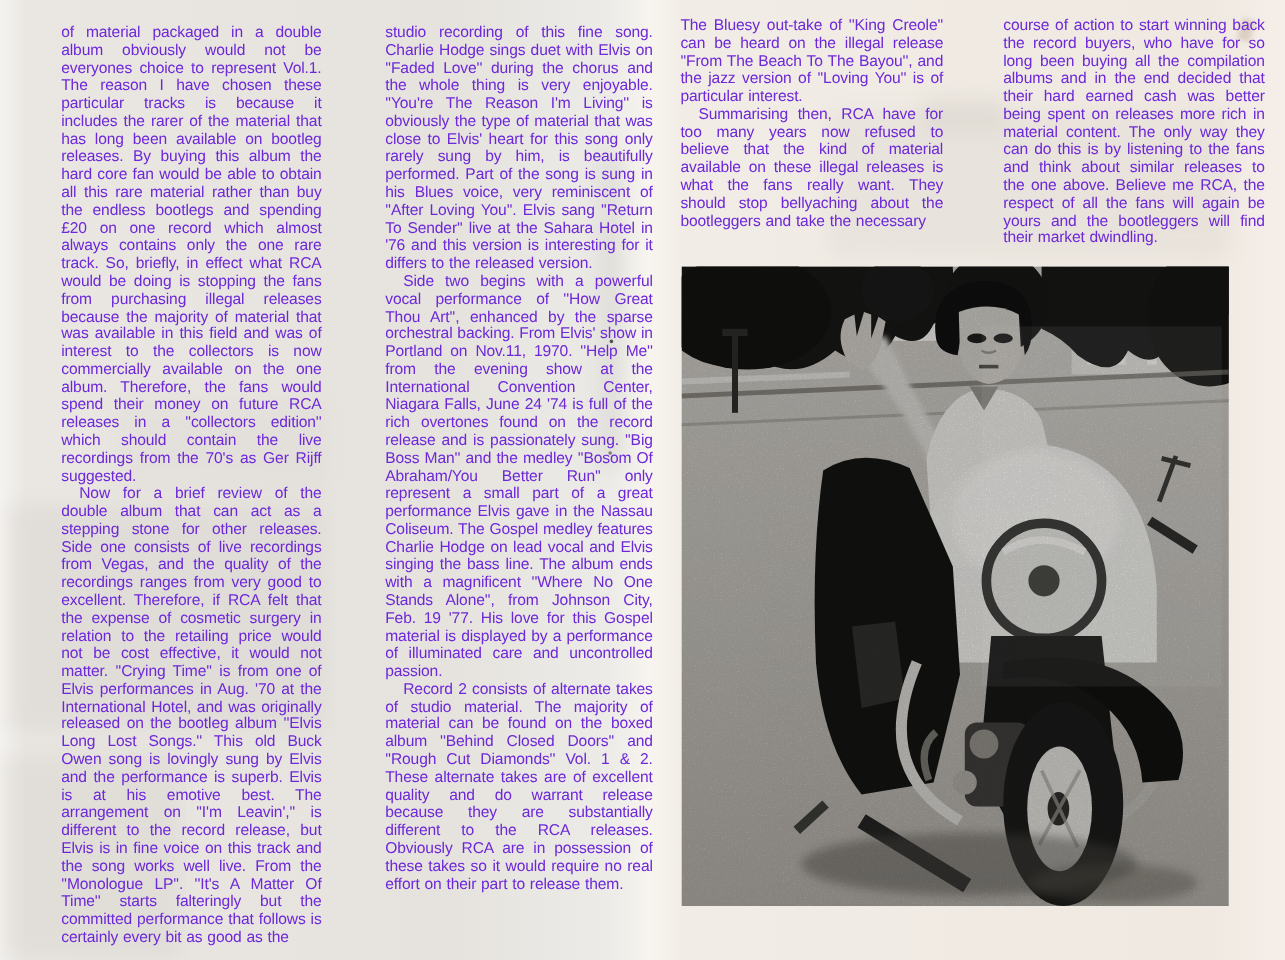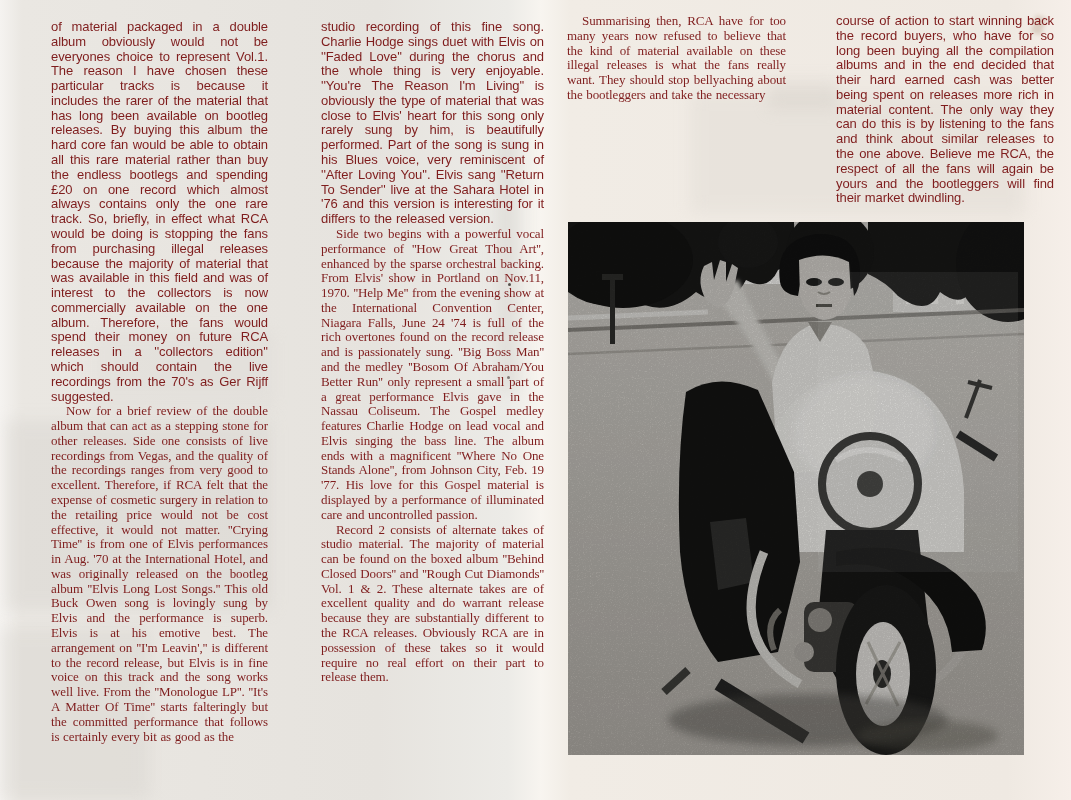--- a/index.html
+++ b/index.html
@@ -26,30 +26,30 @@
   .g5{left:768px;top:80px;width:70px;height:30px;opacity:.25;background:#c6c1ba;}
   .g6{left:95px;top:330px;width:180px;height:80px;opacity:.22;}
   .smudge{position:absolute;left:1033px;top:16px;width:11px;height:18px;background:#c9b6a6;
     opacity:.55;filter:blur(2px);transform:rotate(18deg);z-index:1;}
   .speck{position:absolute;width:3px;height:3px;border-radius:50%;background:#55504b;z-index:4;}
   .sp1{left:508px;top:283px;}
   .sp2{left:507px;top:376px;opacity:.7;}
 
   
   .col{
-    position:absolute;color:#7f1d1d;z-index:3;
+    position:absolute;color:#6d28d9;z-index:3;
     font-size:13px;line-height:14.78px;text-align:justify;
     letter-spacing:-0.1px;word-spacing:0.5px;hyphens:auto;
   }
   .col-1{left:51px;top:20px;width:217px;}
   .col-2{left:281px;top:20px;width:223px;margin-left:40px;}
   .col-3{left:567px;top:14px;width:219px;}
   .col-4{left:836px;top:14px;width:218px;}
   .para{margin:0;}
-  .para.indent{text-indent:15px;font-family:Liberation Serif, serif;}
+  .para.indent{text-indent:15px;}
 
   
   .photo{position:absolute;left:568px;top:222px;width:456px;height:533px;z-index:2;}
   .photo svg{display:block;width:100%;height:100%;}
 </style>
 </head>
 <body>
 
 <div class="stage">
 
@@ -69,20 +69,21 @@
   <div class="col col-1">
       <p class="para">of material packaged in a double album obviously would not be everyones choice to represent Vol.1. The reason I have chosen these particular tracks is because it includes the rarer of the material that has long been available on bootleg releases. By buying this album the hard core fan would be able to obtain all this rare material rather than buy the endless bootlegs and spending £20 on one record which almost always contains only the one rare track. So, briefly, in effect what RCA would be doing is stopping the fans from purchasing illegal releases because the majority of material that was available in this field and was of interest to the collectors is now commercially available on the one album. Therefore, the fans would spend their money on future RCA releases in a ''collectors edition'' which should contain the live recordings from the 70's as Ger Rijff suggested.</p>
       <p class="para indent">Now for a brief review of the double album that can act as a stepping stone for other releases. Side one consists of live recordings from Vegas, and the quality of the recordings ranges from very good to excellent. Therefore, if RCA felt that the expense of cosmetic surgery in relation to the retailing price would not be cost effective, it would not matter. ''Crying Time'' is from one of Elvis performances in Aug. '70 at the International Hotel, and was originally released on the bootleg album ''Elvis Long Lost Songs.'' This old Buck Owen song is lovingly sung by Elvis and the performance is superb. Elvis is at his emotive best. The arrangement on ''I'm Leavin','' is different to the record release, but Elvis is in fine voice on this track and the song works well live. From the ''Monologue LP''. ''It's A Matter Of Time'' starts falteringly but the committed performance that follows is certainly every bit as good as the</p>
     </div>
   <div class="col col-2">
       <p class="para">studio recording of this fine song. Charlie Hodge sings duet with Elvis on ''Faded Love'' during the chorus and the whole thing is very enjoyable. ''You're The Reason I'm Living'' is obviously the type of material that was close to Elvis' heart for this song only rarely sung by him, is beautifully performed. Part of the song is sung in his Blues voice, very reminiscent of ''After Loving You''. Elvis sang ''Return To Sender'' live at the Sahara Hotel in '76 and this version is interesting for it differs to the released version.</p>
       <p class="para indent">Side two begins with a powerful vocal performance of ''How Great Thou Art'', enhanced by the sparse orchestral backing. From Elvis' show in Portland on Nov.11, 1970. ''Help Me'' from the evening show at the International Convention Center, Niagara Falls, June 24 '74 is full of the rich overtones found on the record release and is passionately sung. ''Big Boss Man'' and the medley ''Bosom Of Abraham/You Better Run'' only represent a small part of a great performance Elvis gave in the Nassau Coliseum. The Gospel medley features Charlie Hodge on lead vocal and Elvis singing the bass line. The album ends with a magnificent ''Where No One Stands Alone'', from Johnson City, Feb. 19 '77. His love for this Gospel material is displayed by a performance of illuminated care and uncontrolled passion.</p>
       <p class="para indent">Record 2 consists of alternate takes of studio material. The majority of material can be found on the boxed album ''Behind Closed Doors'' and ''Rough Cut Diamonds'' Vol. 1 &amp; 2. These alternate takes are of excellent quality and do warrant release because they are substantially different to the RCA releases. Obviously RCA are in possession of these takes so it would require no real effort on their part to release them.</p>
     </div>
   <div class="col col-3">
+      <p class="para">The Bluesy out-take of ''King Creole'' can be heard on the illegal release ''From The Beach To The Bayou'', and the jazz version of ''Loving You'' is of particular interest.</p>
       <p class="para indent">Summarising then, RCA have for too many years now refused to believe that the kind of material available on these illegal releases is what the fans really want. They should stop bellyaching about the bootleggers and take the necessary</p>
     </div>
   <div class="col col-4">
       <p class="para">course of action to start winning back the record buyers, who have for so long been buying all the compilation albums and in the end decided that their hard earned cash was better being spent on releases more rich in material content. The only way they can do this is by listening to the fans and think about similar releases to the one above. Believe me RCA, the respect of all the fans will again be yours and the bootleggers will find their market dwindling.</p>
     </div>
 
   <div class="photo" title="Black-and-white halftone photograph of Elvis Presley seated on a motorcycle, raising his left hand in a wave, with trees, houses and a road behind him">
     <svg viewBox="0 0 456 533" preserveAspectRatio="none">
       <defs>
         <linearGradient id="road" x1="0" y1="0" x2="0" y2="1">

